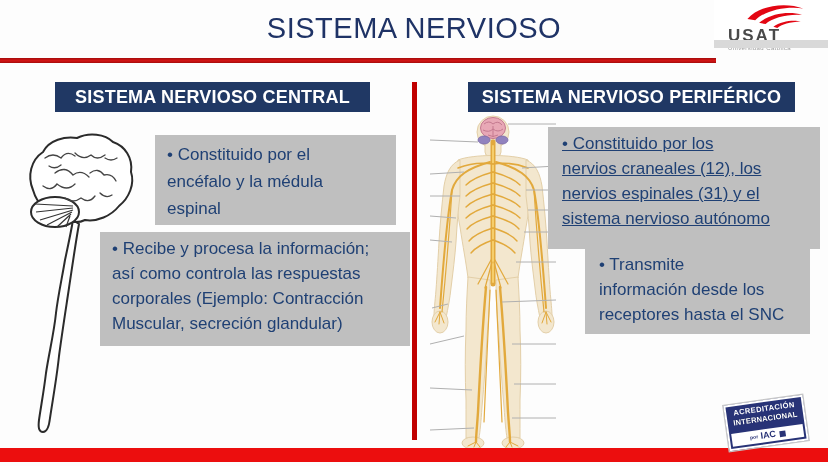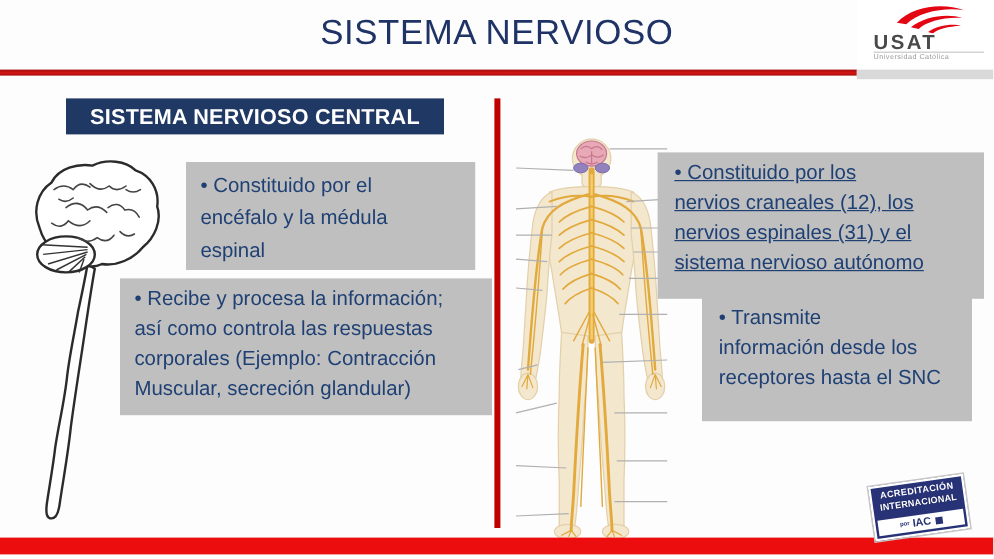--- a/index.html
+++ b/index.html
@@ -7,38 +7,38 @@
   #slide{position:relative;width:828px;height:466px;background:#fdfdfd;overflow:hidden;}
 
   .title{position:absolute;top:12px;left:0;width:828px;text-align:center;
          font-size:29px;font-weight:normal;color:#1F3366;letter-spacing:.5px;}
 
   .top-line{position:absolute;top:58px;left:0;width:716px;height:5px;
             background:linear-gradient(#a50b0b,#d41616 55%,#a50b0b);}
   .bottom-bar{position:absolute;top:448px;left:0;width:828px;height:14px;background:#ec0e0e;z-index:4;}
   .divider{position:absolute;top:82px;left:412px;width:5px;height:358px;background:#c00000;z-index:3;}
 
-  .logo-box{position:absolute;top:0;left:714px;width:114px;height:66px;background:#fff;z-index:5;}
+  .logo-box{position:absolute;top:0;left:714px;width:114px;height:48px;background:#fff;z-index:5;}
   .logo-inner{position:absolute;top:2px;left:14px;width:92px;text-align:left;}
   .logo-swoosh{display:block;margin-left:6px;}
   .logo-word{font-size:17px;font-weight:bold;color:#4a4a4a;letter-spacing:2px;line-height:15px;}
   .logo-sub{font-size:6px;color:#9a9a9a;letter-spacing:.4px;line-height:7px;border-top:1px solid #c9c9c9;padding-top:1px;}
   .logo-grayline{position:absolute;bottom:0;left:0;width:114px;height:8px;background:#d9d9d9;}
 
   .panel-header{position:absolute;top:82px;height:30px;background:#203864;color:#ffffff;
                 font-weight:bold;font-size:18px;text-align:center;line-height:30px;z-index:3;letter-spacing:.2px;}
   .hdr-left{left:55px;width:315px;}
   .hdr-right{left:468px;width:327px;}
 
   .gray-box{position:absolute;background:#bfbfbf;color:#1f4074;font-size:17px;line-height:25px;
             white-space:pre-line;z-index:3;}
   .gb-l1{left:155px;top:135px;width:215px;height:78px;padding:6px 14px 6px 12px;line-height:27px;}
   .gb-l2{left:100px;top:232px;width:290px;height:98px;padding:4px 8px 12px 12px;}
   .gb-r1{left:548px;top:127px;width:250px;height:98px;padding:4px 8px 20px 14px;text-decoration:underline;}
-  .gb-r2{left:585px;top:248px;width:205px;height:82px;padding:4px 6px 17px 14px;}
+  .gb-r2{left:585px;top:248px;width:205px;height:82px;padding:4px 6px 0 14px;}
 
   .brain-wrap{position:absolute;left:5px;top:128px;z-index:1;}
   .body-wrap{position:absolute;left:428px;top:112px;z-index:1;}
 
   .stamp{position:absolute;left:726px;top:400px;width:80px;height:46px;z-index:6;
          transform:rotate(-8deg);background:#283377;border:2px solid #ffffff;
          outline:1px solid #c4c4c4;box-sizing:border-box;text-align:center;}
   .stamp-l1{color:#ffffff;font-weight:bold;font-size:7.5px;line-height:10px;margin-top:2px;letter-spacing:.4px;}
   .stamp-l2{color:#ffffff;font-weight:bold;font-size:7.5px;line-height:9px;letter-spacing:.2px;
             text-shadow:0 0 1px #101a45;}
@@ -65,20 +65,21 @@
         <path d="M24,32 C42,17 72,14 90,20 C70,18 44,24 34,34 Z" fill="#E30613"></path>
         <path d="M46,38 C58,29 78,27 88,30 C72,31 58,34 52,40 Z" fill="#E30613"></path>
       </svg>
       <div class="logo-word">USAT</div>
       <div class="logo-sub">Universidad Católica</div>
     </div>
     <div class="logo-grayline"></div>
   </div>
 
   <div class="panel-header hdr-left">SISTEMA NERVIOSO CENTRAL</div>
+  <div class="panel-header hdr-right">SISTEMA NERVIOSO PERIFÉRICO</div>
 
   <div class="brain-wrap">
     <svg width="150" height="312" viewBox="0 0 150 312">
       <g stroke="#2b2b2b" stroke-width="2" fill="#ffffff" stroke-linejoin="round" stroke-linecap="round">
 
         <path d="M68,92 C66,104 63,118 60,132 C57,150 53,168 51,185 C49,205 44,225 41,245 C39,262 36,278 34,292 C33,300 34,304 38,304 C42,304 44,299 45,290 C48,270 52,248 54,228 C57,205 61,180 64,160 C67,140 71,112 74,96 Z"></path>
 
         <path d="M28,62 C22,48 26,32 38,24 C44,12 60,8 72,10 C84,4 100,6 108,14 C120,18 128,30 126,44 C130,56 124,70 114,78 C106,88 92,94 80,92 C72,96 62,94 56,88 C44,88 32,76 28,62 Z"></path>
 
         <ellipse cx="50" cy="84" rx="24" ry="15"></ellipse>

